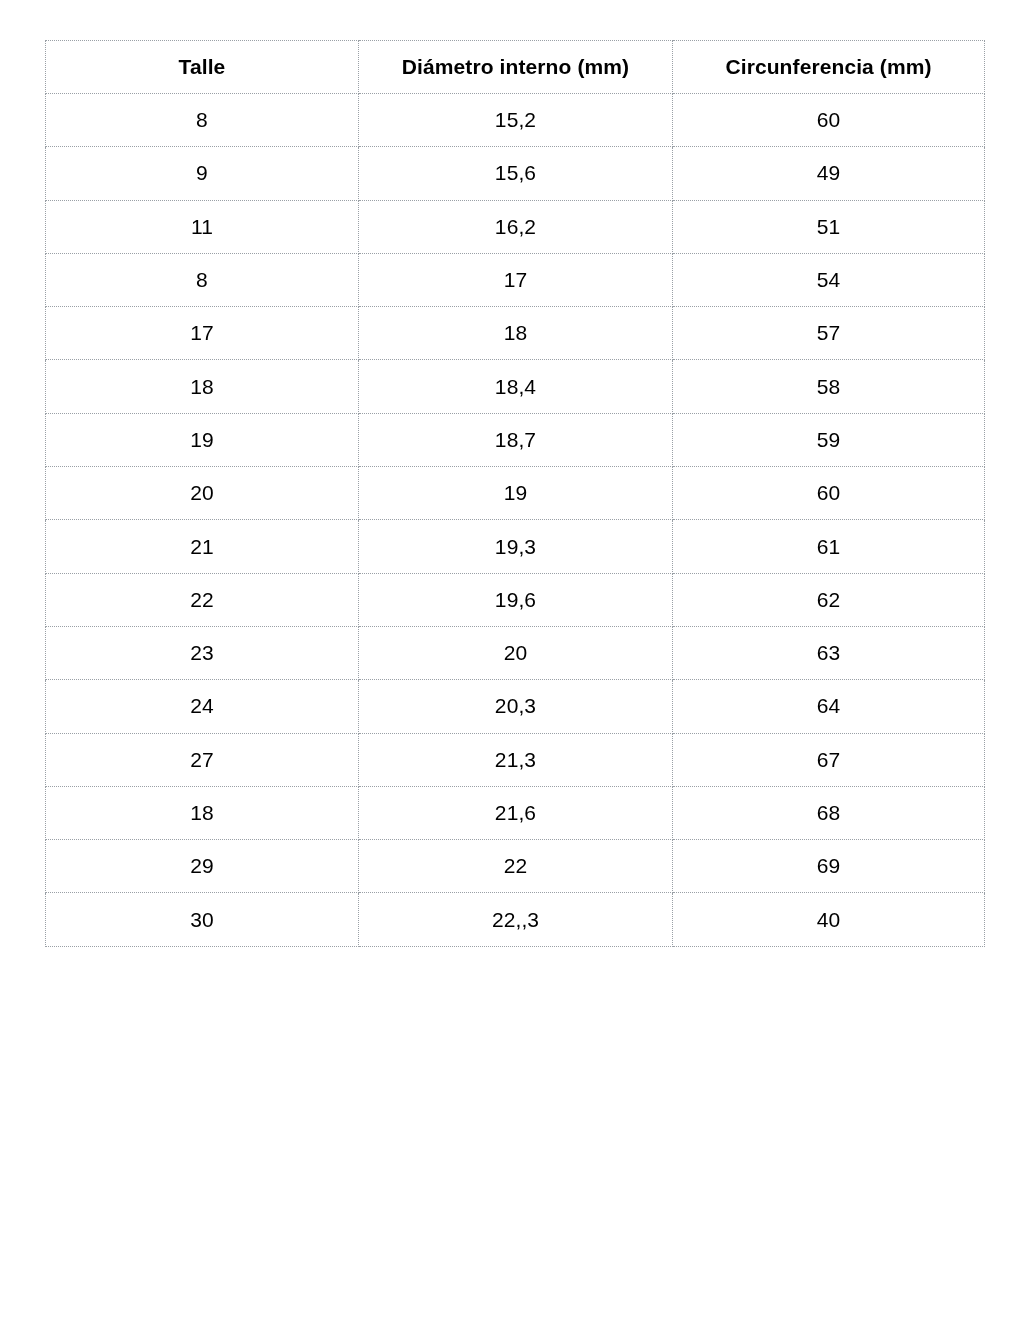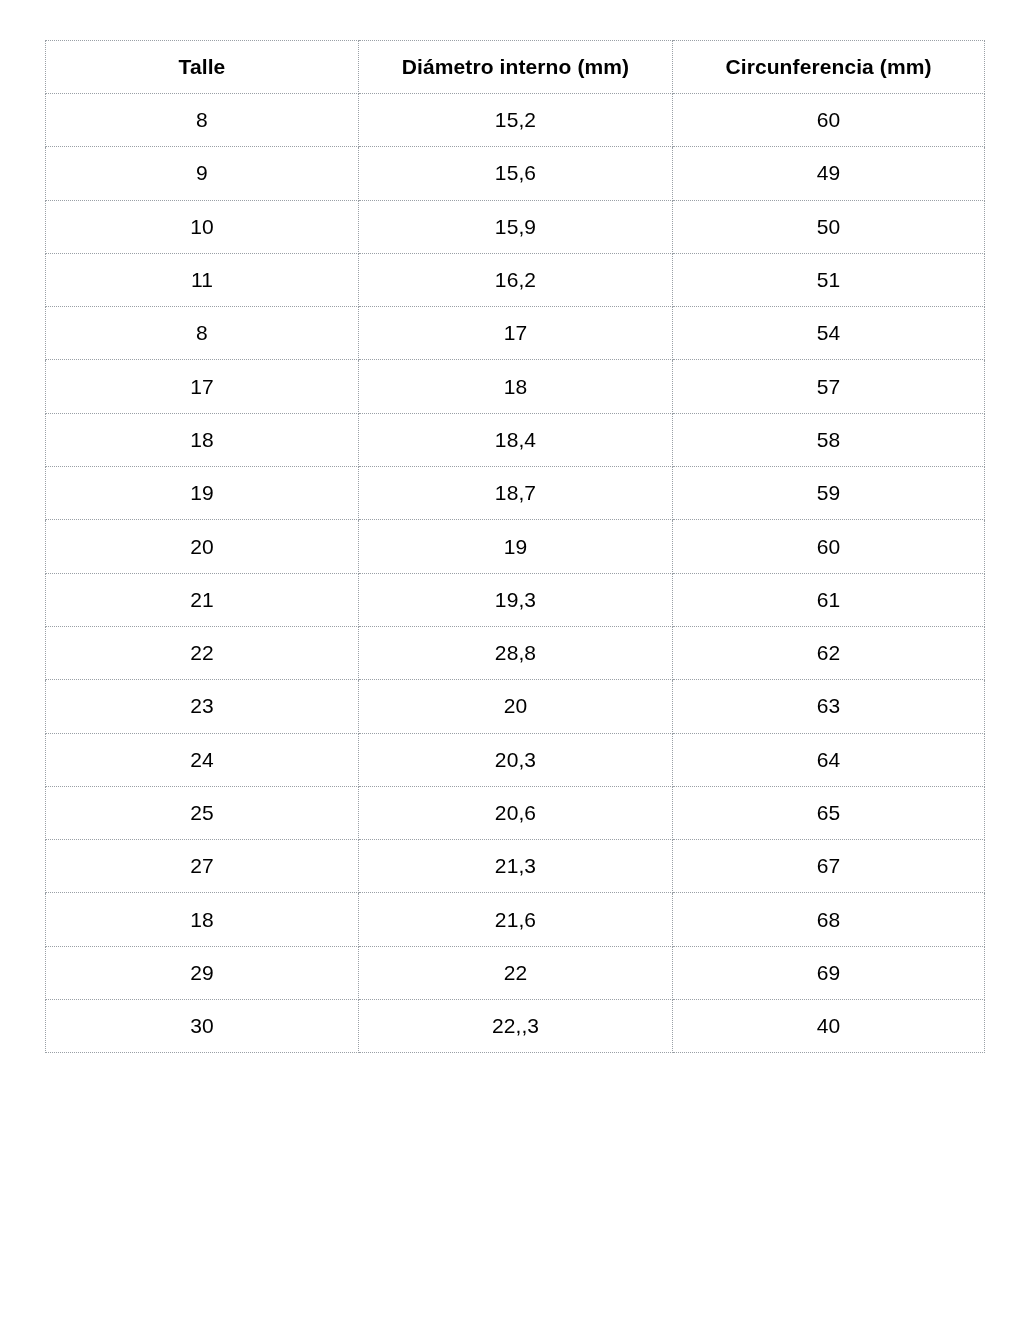--- a/index.html
+++ b/index.html
@@ -84,25 +84,20 @@
           <td>8</td>
           <td>15,2</td>
           <td>60</td>
         </tr>
         <tr>
           <td>9</td>
           <td>15,6</td>
           <td>49</td>
         </tr>
         <tr>
-          <td>10</td>
-          <td>15,9</td>
-          <td>50</td>
-        </tr>
-        <tr>
           <td>11</td>
           <td>16,2</td>
           <td>51</td>
         </tr>
         <tr>
           <td>8</td>
           <td>17</td>
           <td>54</td>
         </tr>
         <tr>
@@ -125,37 +120,32 @@
           <td>19</td>
           <td>60</td>
         </tr>
         <tr>
           <td>21</td>
           <td>19,3</td>
           <td>61</td>
         </tr>
         <tr>
           <td>22</td>
-          <td>28,8</td>
+          <td>19,6</td>
           <td>62</td>
         </tr>
         <tr>
           <td>23</td>
           <td>20</td>
           <td>63</td>
         </tr>
         <tr>
           <td>24</td>
           <td>20,3</td>
           <td>64</td>
-        </tr>
-        <tr>
-          <td>25</td>
-          <td>20,6</td>
-          <td>65</td>
         </tr>
         <tr>
           <td>27</td>
           <td>21,3</td>
           <td>67</td>
         </tr>
         <tr>
           <td>18</td>
           <td>21,6</td>
           <td>68</td>

